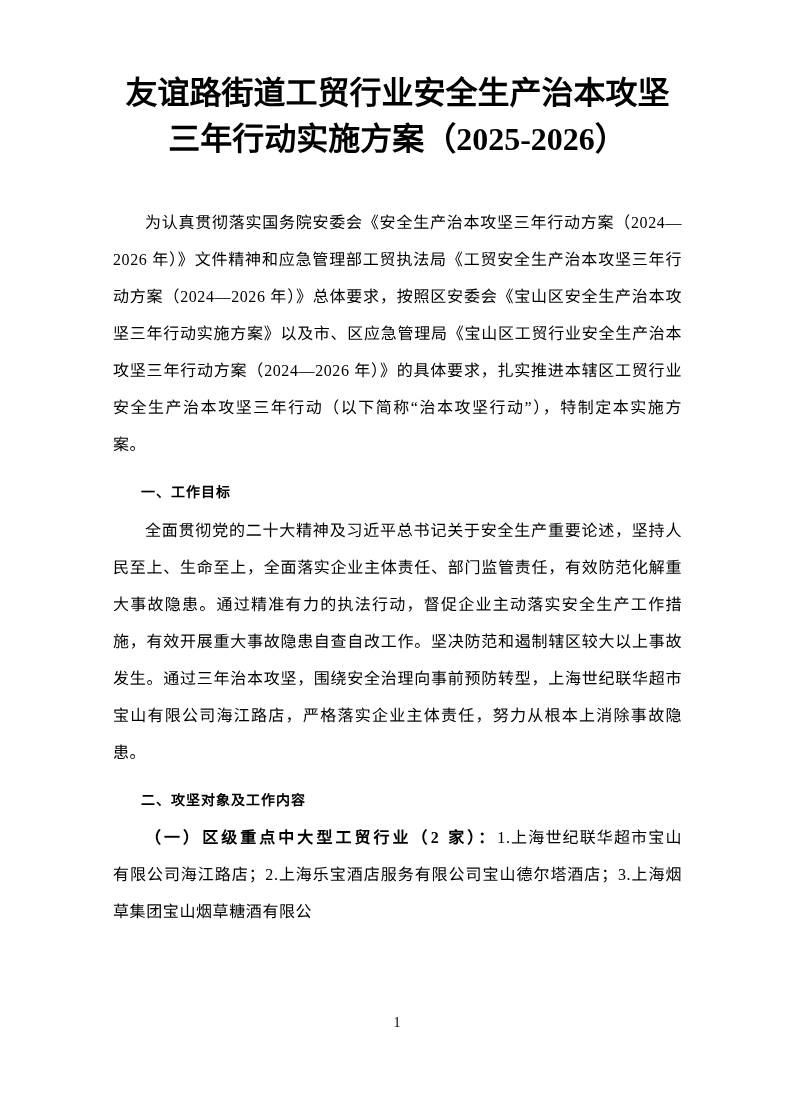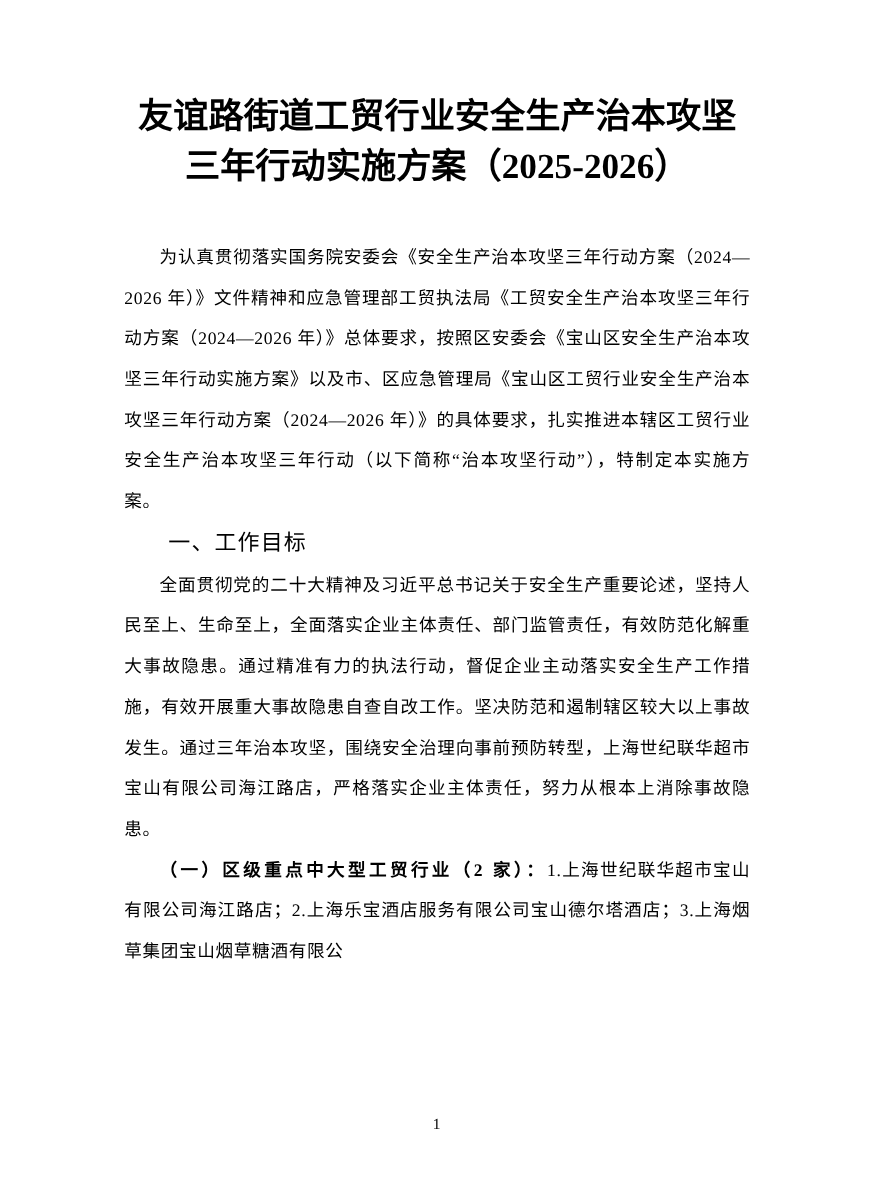--- a/index.html
+++ b/index.html
@@ -13,44 +13,45 @@
   }
   .page {
     position: relative;
     width: 794px;
     height: 1093px;
     background: #ffffff;
     padding: 66px 112px 0 113px;
     overflow: hidden;
   }
   .doc-title {
-    margin-top: 16px;
+    margin-top: 4px;
     margin-bottom: 42px;
     text-align: center;
     font-size: 32px;
     font-weight: bold;
     line-height: 46px;
     font-family: "Liberation Serif", "DejaVu Serif", serif;
   }
   .title-line { display: block; white-space: nowrap; }
   .body-text {
     font-size: 16px;
     line-height: 37px;
     letter-spacing: 0.6px;
     text-align: justify;
     text-justify: inter-ideograph;
     text-indent: 2em;
   }
   .section-heading {
-    font-size: 20px;
+    font-size: 14px;
     line-height: 38.5px;
-    font-weight: normal;
+    font-weight: bold;
     font-family: "Liberation Sans", "DejaVu Sans", sans-serif;
     text-indent: 2em;
     letter-spacing: 1px;
+    margin-top: 10px;
   }
   .item-lead {
     font-weight: bold;
     letter-spacing: 2.5px;
   }
   .page-footer {
     position: absolute;
     left: 0;
     bottom: 62px;
     width: 100%;
@@ -70,18 +71,19 @@
     <span class="title-line">友谊路街道工贸行业安全生产治本攻坚</span>
     <span class="title-line">三年行动实施方案（2025-2026）</span>
   </h1>
 
   <p class="body-text">为认真贯彻落实国务院安委会《安全生产治本攻坚三年行动方案（2024—2026 年）》文件精神和应急管理部工贸执法局《工贸安全生产治本攻坚三年行动方案（2024—2026 年）》总体要求，按照区安委会《宝山区安全生产治本攻坚三年行动实施方案》以及市、区应急管理局《宝山区工贸行业安全生产治本攻坚三年行动方案（2024—2026 年）》的具体要求，扎实推进本辖区工贸行业安全生产治本攻坚三年行动（以下简称“治本攻坚行动”），特制定本实施方案。</p>
 
   <h2 class="section-heading">一、工作目标</h2>
 
   <p class="body-text">全面贯彻党的二十大精神及习近平总书记关于安全生产重要论述，坚持人民至上、生命至上，全面落实企业主体责任、部门监管责任，有效防范化解重大事故隐患。通过精准有力的执法行动，督促企业主动落实安全生产工作措施，有效开展重大事故隐患自查自改工作。坚决防范和遏制辖区较大以上事故发生。通过三年治本攻坚，围绕安全治理向事前预防转型，上海世纪联华超市宝山有限公司海江路店，严格落实企业主体责任，努力从根本上消除事故隐患。</p>
 
+  <h2 class="section-heading">二、攻坚对象及工作内容</h2>
 
   <p class="body-text"><span class="item-lead">（一）区级重点中大型工贸行业（2 家）：</span><span>1.上海世纪联华超市宝山有限公司海江路店；2.上海乐宝酒店服务有限公司宝山德尔塔酒店；3.上海烟草集团宝山烟草糖酒有限公</span></p>
 
   <div class="page-footer">1</div>
 
 </div>
 
 </body></html>

